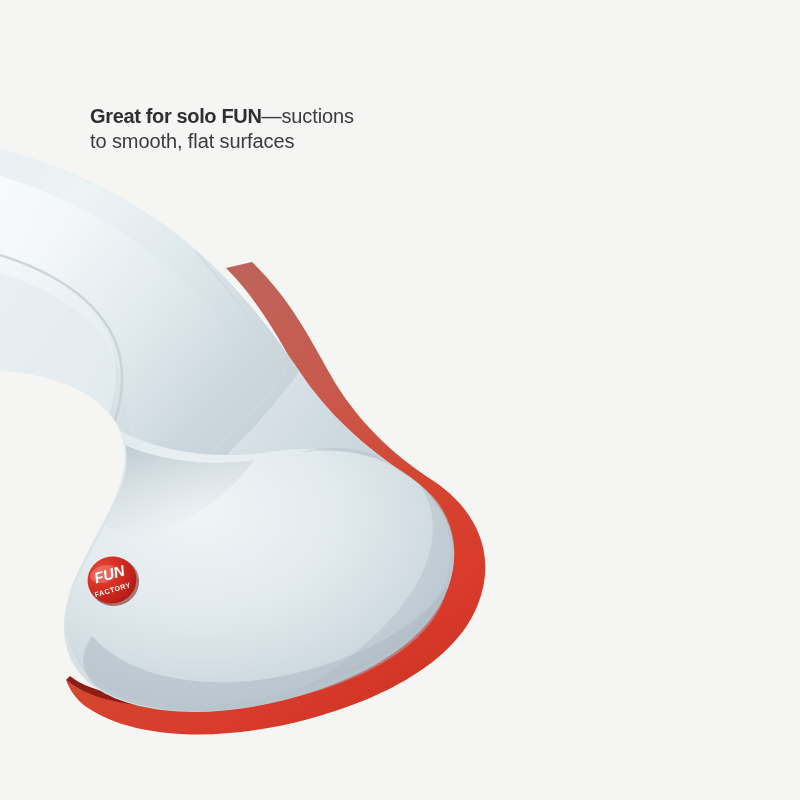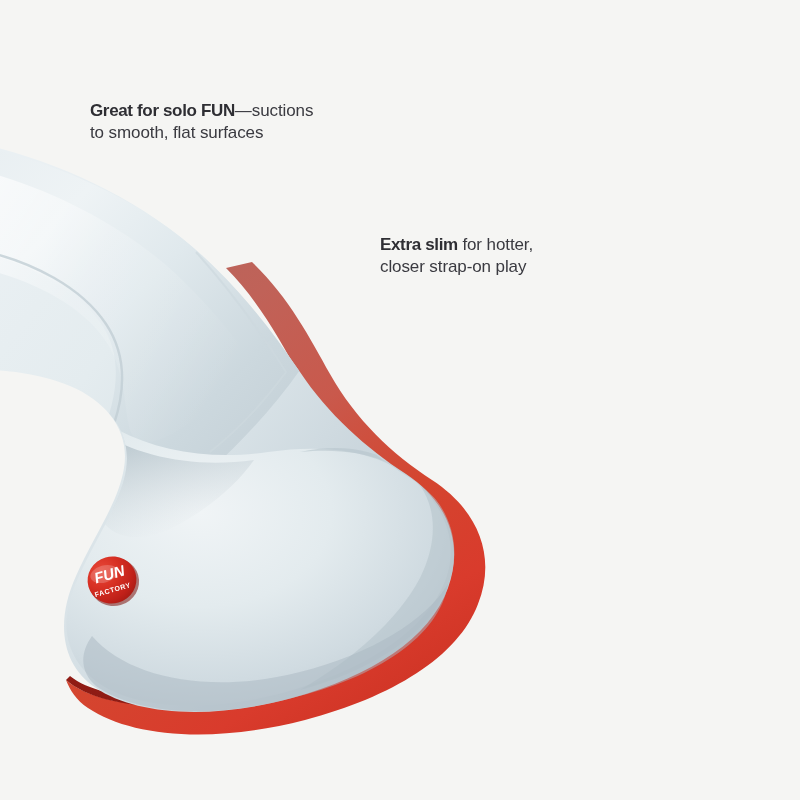--- a/index.html
+++ b/index.html
@@ -26,21 +26,21 @@
     left: 0;
     top: 0;
     width: 800px;
     height: 800px;
   }
 
   
   .callout {
     position: absolute;
     color: #3a3a40;
-    font-size: 17px;
+    font-size: 20px;
     line-height: 1.28;
     letter-spacing: -0.1px;
     white-space: pre-line;
   }
   .callout .lead {
     font-weight: bold;
     color: #2e2e33;
     letter-spacing: -0.35px;
   }
   .callout .rest {
@@ -253,19 +253,15 @@
       <text x="-1" y="-1" text-anchor="middle" font-family="'Liberation Sans', sans-serif" font-size="15" font-weight="bold" font-style="italic" fill="#ffffff">FUN</text>
       <text x="-2" y="12" text-anchor="middle" font-family="'Liberation Sans', sans-serif" font-size="7" font-weight="bold" letter-spacing="0.6" fill="#ffffff">FACTORY</text>
     </g>
   </svg>
 
   <div class="callout" id="callout-solo-fun">
     <span class="lead">Great for solo FUN</span><span class="rest">—suctions
 to smooth, flat surfaces</span>
   </div>
 
-  <div class="callout" id="callout-extra-slim">
-    <span class="lead">Extra slim</span><span class="rest"> for hotter,
-closer strap-on play</span>
-  </div>
 
 
 </div>
 
 </body></html>

